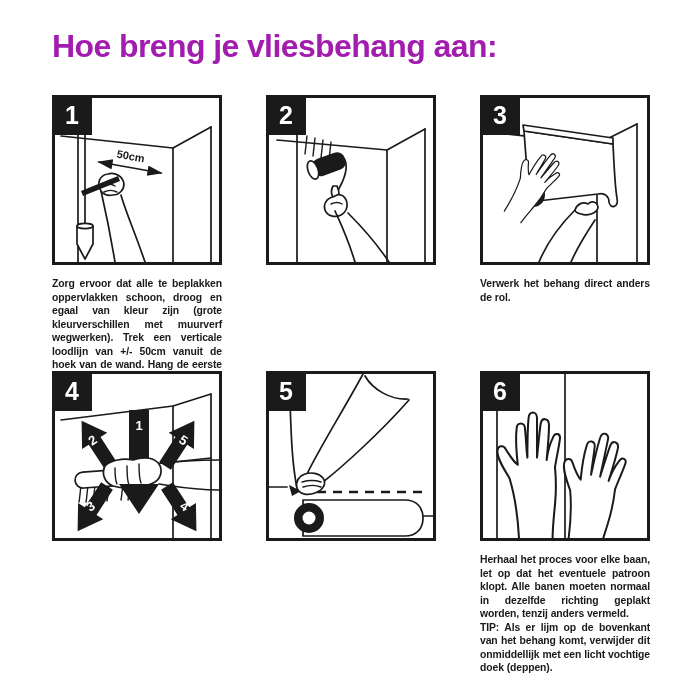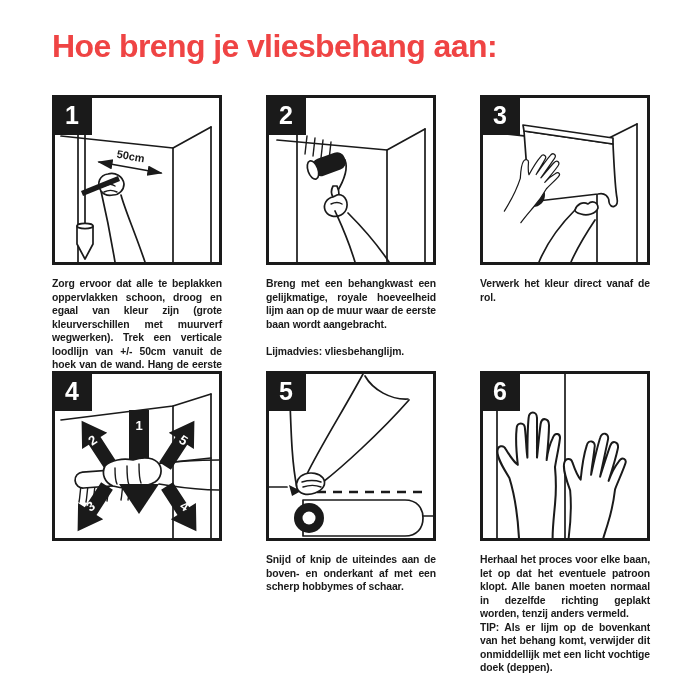--- a/index.html
+++ b/index.html
@@ -4,21 +4,21 @@
 <style>
   html,body { margin:0; padding:0; }
   body {
     width:700px; height:700px; background:#ffffff;
     font-family:"Liberation Sans", sans-serif;
     position:relative; overflow:hidden;
   }
   .page { position:absolute; inset:0; background:#fff; }
   .title {
     position:absolute; left:52px; top:28px; margin:0;
-    font-size:32px; font-weight:bold; letter-spacing:-0.6px; color:#ef4444;
+    font-size:32px; font-weight:bold; letter-spacing:-0.6px; color:#a21caf;
   }
   .row { position:absolute; left:52px; display:flex; gap:44px; }
   .row1 { top:95px; }
   .row2 { top:371px; }
   .cell { width:170px; }
   .panel {
     position:relative; width:170px; height:170px;
     border:3px solid #1a1a1a; box-sizing:border-box; background:#fff;
   }
   .panel svg { position:absolute; left:0; top:0; width:164px; height:164px; }
@@ -111,23 +111,20 @@
           <path class="ln" d="M76,62 C80,72 74,84 68,94"></path>
           <g>
             <path class="fw" d="M64,88 C62,92 62,96 64,99 C66,102 70,101 70,97 C70,93 69,90 68,88 Z"></path>
             <path class="fw" d="M64,99 C58,100 54,106 56,112 C58,118 66,120 72,117 C78,114 80,106 76,100 C74,97 70,96 68,97 Z"></path>
             <path class="lnthin" d="M62,106 C66,104 70,104 73,106"></path>
             <path class="ln" d="M86,164 C78,138 70,122 66,113"></path>
             <path class="ln" d="M120,164 C104,140 88,124 79,115"></path>
           </g>
         </svg>
       </div>
-      <p class="caption">Breng met een behangkwast een gelijkmatige, royale hoeveelheid lijm aan op de muur waar de eerste baan wordt aangebracht.
-
-Lijmadvies: vliesbehanglijm.</p>
     </div>
 
     <div class="cell">
       <div class="panel">
         <div class="badge">3</div>
         <svg viewBox="0 0 164 164">
           <path class="ln" d="M6,34 L114,46 L154,26"></path>
           <path class="ln" d="M114,46 L114,164"></path>
           <path class="ln" d="M154,26 L154,164"></path>
           <g>
@@ -139,21 +136,21 @@
             <circle fill="#ffffff" cx="50" cy="97" r="5"></circle>
           </g>
           <use href="#hand" class="fw" transform="translate(55,40) rotate(35) scale(0.72)"></use>
           <g>
             <path class="ln" d="M56,164 C66,140 80,124 92,112"></path>
             <path class="ln" d="M88,164 C96,146 104,134 112,122"></path>
             <path class="fw" d="M92,112 C94,106 100,103 105,106 C109,102 115,104 115,110 C113,116 104,118 98,116 C94,115 92,114 92,112 Z"></path>
           </g>
         </svg>
       </div>
-      <p class="caption">Verwerk het kleur direct vanaf de rol.</p>
+      <p class="caption">Verwerk het behang direct anders de rol.</p>
     </div>
   </div>
 
   <div class="row row2">
 
     <div class="cell">
       <div class="panel">
         <div class="badge">4</div>
         <svg viewBox="0 0 164 164">
           <path class="ln" d="M6,46 L118,32 L156,20"></path>
@@ -214,21 +211,20 @@
             <path class="ln" d="M96,2 C104,16 122,26 139,25"></path>
           </g>
           <g>
             <polygon class="fb" points="20,111 32,117 23,122"></polygon>
             <path class="fw" d="M36,100 C30,102 26,108 28,114 C30,120 38,122 46,119 C54,116 58,110 54,104 C50,99 42,98 36,100 Z"></path>
             <path class="lnthin" d="M33,108 C40,106 46,106 52,108"></path>
             <path class="lnthin" d="M34,113 C40,111 47,111 52,113"></path>
           </g>
         </svg>
       </div>
-      <p class="caption">Snijd of knip de uiteindes aan de boven- en onderkant af met een scherp hobbymes of schaar.</p>
     </div>
 
     <div class="cell">
       <div class="panel">
         <div class="badge">6</div>
         <svg viewBox="0 0 164 164">
           <path class="ln" d="M14,0 L14,164"></path>
           <path class="ln" d="M82,0 L82,164"></path>
           <use href="#hand" class="fw" transform="translate(12,32) scale(1.2)"></use>
           <use href="#hand" class="fw" transform="translate(88,46) rotate(12) scale(1.15)"></use>

